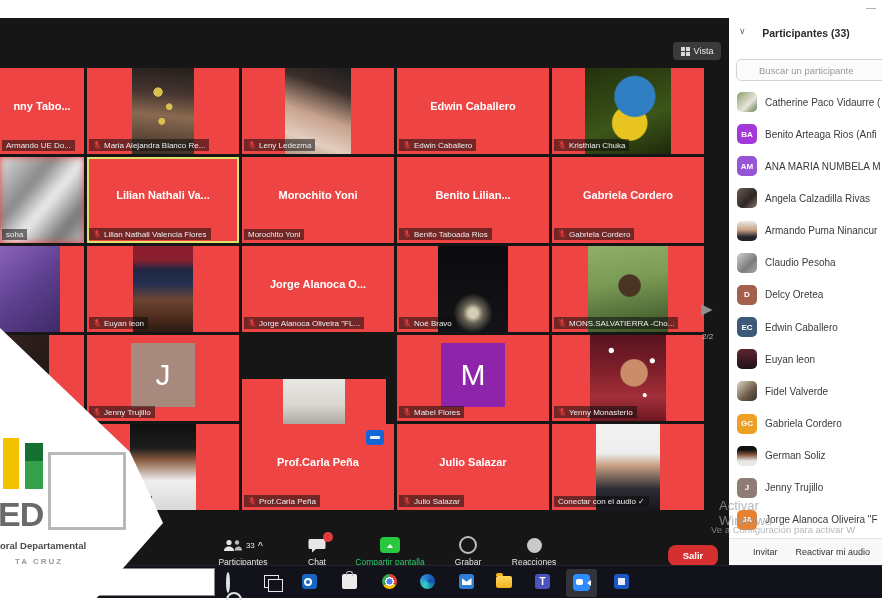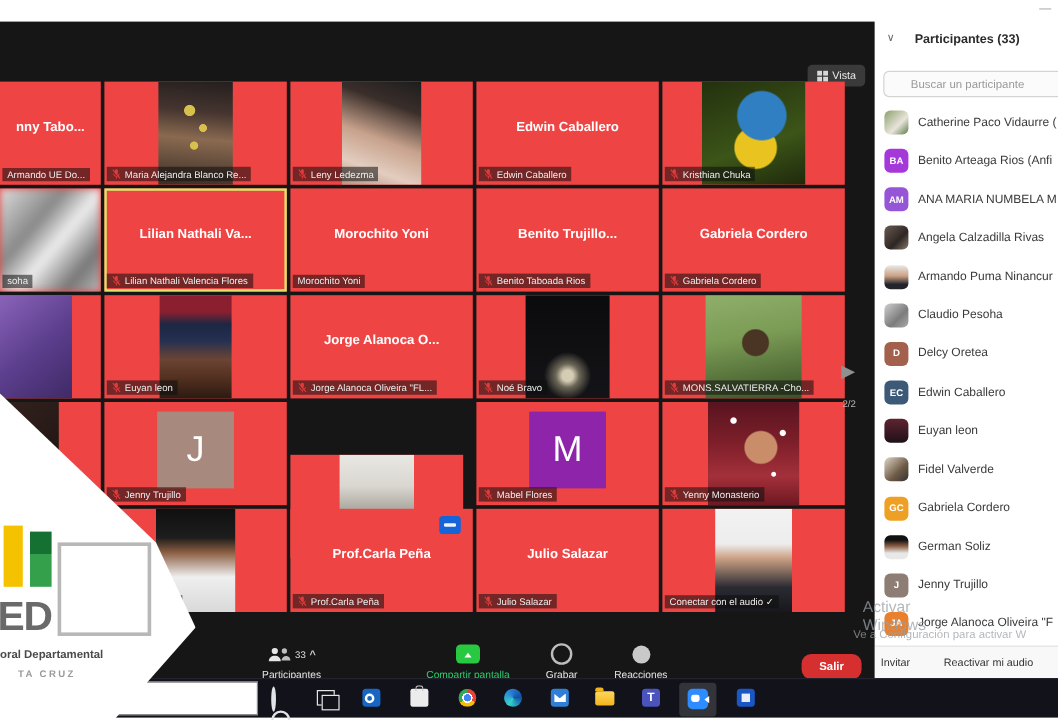--- a/index.html
+++ b/index.html
@@ -1,21 +1,21 @@
 <!DOCTYPE html>
 <html><head>
 <meta charset="utf-8">
 <style>
   html,body{margin:0;padding:0;background:#fff;font-family:"Liberation Sans",sans-serif;}
   #stage{position:relative;width:882px;height:600px;background:#fff;overflow:hidden;}
 
   
   #zoom-window{position:absolute;left:0;top:18px;width:729px;height:547px;background:#161616;}
   #vista-btn{position:absolute;left:673px;top:24px;width:48px;height:18px;background:#3a3a3a;border-radius:4px;
-    display:flex;align-items:center;justify-content:center;gap:4px;color:#e8e8e8;font-size:9px;margin-top:12px;}
+    display:flex;align-items:center;justify-content:center;gap:4px;color:#e8e8e8;font-size:9px;}
   .grid4{display:grid;grid-template-columns:4px 4px;grid-template-rows:4px 4px;gap:1px;}
   .grid4 i{background:#d8d8d8;}
 
   
   .tile{position:absolute;background:#ef4444;overflow:hidden;}
   .tile.hl{outline:2.5px solid #dce26a;outline-offset:-2.5px;}
   .center-name{position:absolute;left:0;right:0;top:44%;transform:translateY(-50%);text-align:center;
     color:#fff;font-weight:bold;font-size:11px;white-space:nowrap;}
   .tag{position:absolute;left:2px;bottom:3px;max-width:calc(100% - 6px);display:flex;align-items:center;gap:3px;
     background:rgba(15,15,15,.55);padding:1px 4px;color:#ececec;font-size:8px;white-space:nowrap;overflow:hidden;}
@@ -79,21 +79,21 @@
     color:#fff;font-size:8px;font-weight:bold;}
   .p-name{font-size:10px;color:#3a3a3a;white-space:nowrap;}
   .av-catherine{background:linear-gradient(135deg,#8aa06a,#e8e4da 60%,#5a7a4a);}
   .av-angela{background:linear-gradient(135deg,#6b5a52,#2e2624 60%,#8a7a6e);}
   .av-armando{background:linear-gradient(180deg,#e9e9e9 0%,#caa183 45%,#23232b 80%);}
   .av-claudio{background:linear-gradient(135deg,#cfcfcf,#7c7c7c 60%,#aaa);}
   .av-euyan2{background:linear-gradient(180deg,#5e2430,#1f1118);}
   .av-fidel{background:linear-gradient(135deg,#e0d6c8,#6e5a46 60%,#333);}
   .av-german2{background:linear-gradient(180deg,#111 20%,#8a5c40 45%,#e8e8e8 75%);}
   #p-footer{position:absolute;left:0;right:0;bottom:0;height:26px;background:#f8f8f8;border-top:1px solid #e3e3e3;
-    display:flex;align-items:center;gap:28px;padding-left:5px;}
+    display:flex;align-items:center;gap:18px;padding-left:24px;}
   .pf-btn{font-size:9px;color:#333;white-space:nowrap;}
 
   
   #wm{position:absolute;z-index:6;color:#9aa0a6;opacity:.75;pointer-events:none;}
   #wm1{position:absolute;left:719px;top:498px;font-size:13px;}
   #wm2{position:absolute;left:711px;top:524px;font-size:9.5px;white-space:nowrap;}
 
   
   #taskbar{position:absolute;left:0;top:565px;width:882px;height:32px;background:#12121a;border-top:1px solid #23232d;z-index:4;}
   #tb-search{position:absolute;left:0;top:2px;width:215px;height:28px;background:#fff;border:1px solid #8a8a8a;box-sizing:border-box;}
@@ -221,21 +221,21 @@
             <span>Lilian Nathali Valencia Flores</span>
           </div>
         </div>
         <div class="tile" style="left: 242px; top: 139px; width: 152px; height: 86px;">
           <div class="center-name">Morochito Yoni</div>
           <div class="tag">
             <span>Morochito Yoni</span>
           </div>
         </div>
         <div class="tile" style="left: 397px; top: 139px; width: 152px; height: 86px;">
-          <div class="center-name">Benito Trujillo...</div>
+          <div class="center-name">Benito Lilian...</div>
           <div class="tag">
             <svg class="mic" viewBox="0 0 12 14">
               <rect x="4.2" y="1" width="3.6" height="6.5" rx="1.8" fill="#e23b3b"></rect>
               <path d="M2.5 6.5a3.5 3.5 0 0 0 7 0" fill="none" stroke="#e23b3b" stroke-width="1.2"></path>
               <line x1="6" y1="10" x2="6" y2="13" stroke="#e23b3b" stroke-width="1.2"></line>
               <line x1="1.5" y1="1.5" x2="10.5" y2="12.5" stroke="#e23b3b" stroke-width="1.4"></line>
             </svg>
             <span>Benito Taboada Rios</span>
           </div>
         </div>
@@ -400,20 +400,29 @@
         <svg width="20" height="13" viewBox="0 0 20 13">
           <circle cx="6" cy="3.5" r="2.6" fill="#e6e6e6"></circle>
             <path d="M1 12c0-3 2.3-4.6 5-4.6s5 1.6 5 4.6z" fill="#e6e6e6"></path>
           <circle cx="14" cy="3.5" r="2.2" fill="#bdbdbd"></circle>
             <path d="M11.5 11.5c.4-2.6 2-4 4.3-3.9 1.8.1 3.2 1.6 3.2 3.9z" fill="#bdbdbd"></path>
         </svg>
         <span class="count">33</span>
         <span class="caret">^</span>
       </div>
       <div class="tb-lbl">Participantes</div>
+    </div>
+    <div class="tb-item" id="tb-chat" style="left:317px">
+      <div class="tb-ic">
+        <svg width="18" height="15" viewBox="0 0 18 15">
+          <path d="M2 1h14a1.5 1.5 0 0 1 1.5 1.5v7A1.5 1.5 0 0 1 16 11H8l-4 3.5V11H2A1.5 1.5 0 0 1 .5 9.5v-7A1.5 1.5 0 0 1 2 1z" fill="#e6e6e6"></path>
+        </svg>
+        <span class="chat-badge"></span>
+      </div>
+      <div class="tb-lbl">Chat</div>
     </div>
     <div class="tb-item" id="tb-record" style="left:468px">
       <div class="tb-ic">
           <span class="rec-ic"></span>
         </div>
       <div class="tb-lbl">Grabar</div>
     </div>
     <div class="tb-item" id="tb-share" style="left:390px">
       <div class="tb-ic">
           <span class="share-ic"></span>

